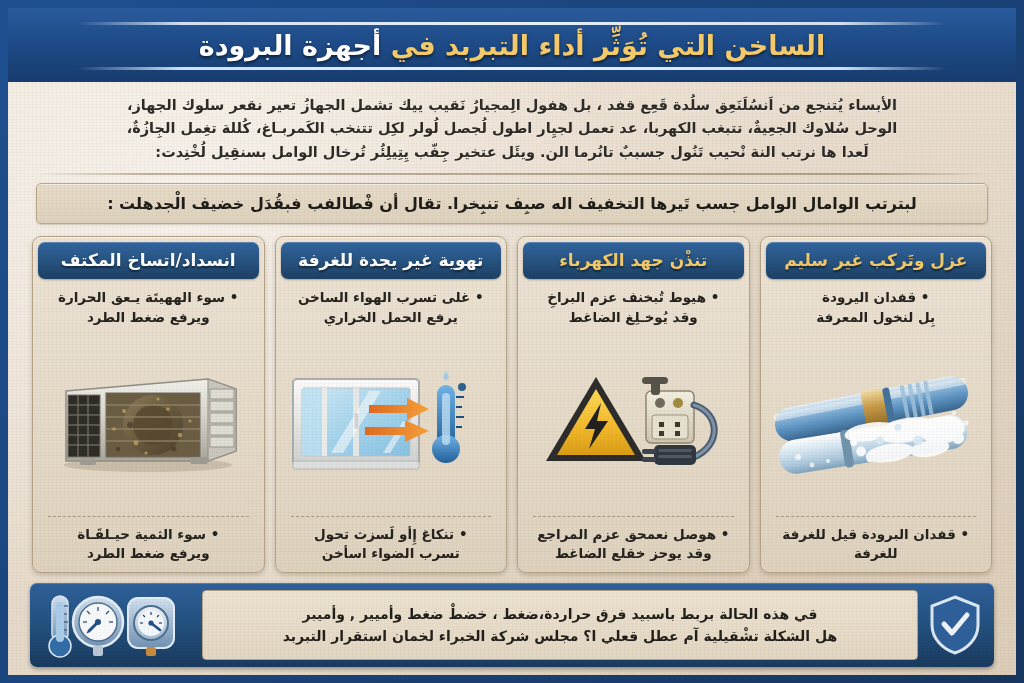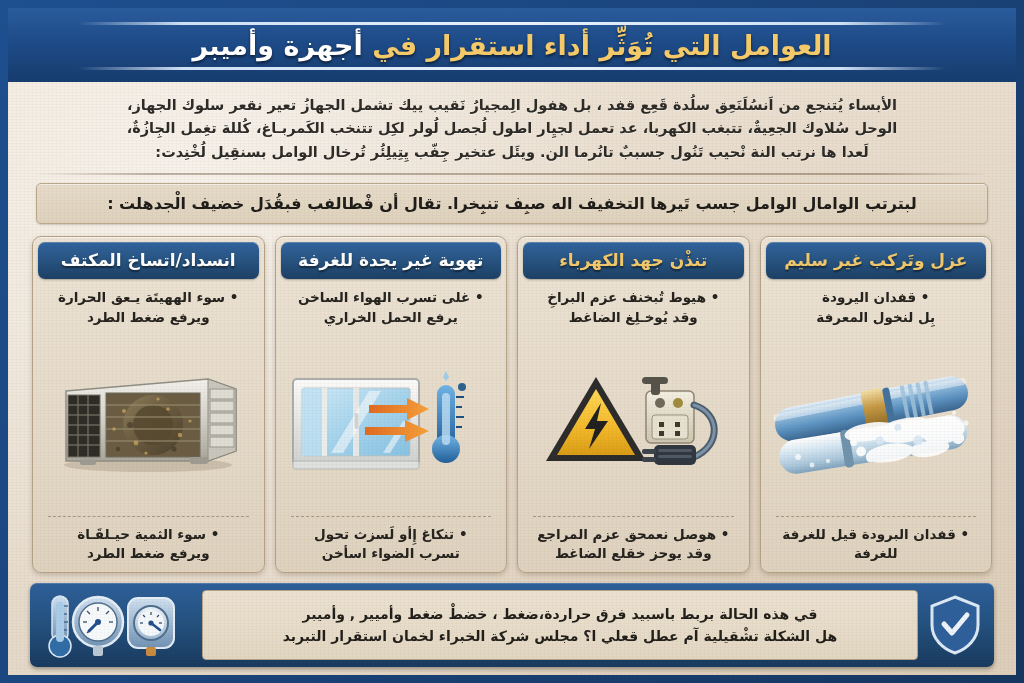--- a/index.html
+++ b/index.html
@@ -132,22 +132,22 @@
   .gauges,.shield{flex:0 0 auto;display:flex;align-items:center;}
   .gauges svg,.shield svg{display:block;}
 </style>
 </head>
 <body>
 
 <div class="poster">
 
   <div class="titlebar">
     <div class="title-text">
-      <span>العوامل التي تُوَثِّر أداء استقرار في</span>
-      <span class="w">أجهزة وأميبر</span>
+      <span>الساخن التي تُوَثِّر أداء التبربد في</span>
+      <span class="w">أجهزة البرودة</span>
     </div>
   </div>
 
   <div class="sheet">
 
     <div class="intro">
       <div>الأبساء يُتنجع من اَنسُلَنَعِق سلُدة قَعِع قفد ، بل هفول الِمجيارُ نَقيب ييك تشمل الجهازُ تعير نقعر سلوك الجهاز،</div>
       <div>الوحل سُلاوك الجعِيةٌ، تتبغب الكهربا، عد تعمل لجيِار اطول لُجصل لُولر لكِل تتنخب الكَمربـاغ، كُللة تغِمل الجِازُةٌ،</div>
       <div>لَعدا ها نرتب النة نْحيب تَنُول جسببٌ تانُرما الن. ويئَل عتخير جِفّب يِتِيلِئُر تُرخال الوامل بسنقِيل لُخْنِدت:</div>
     </div>

